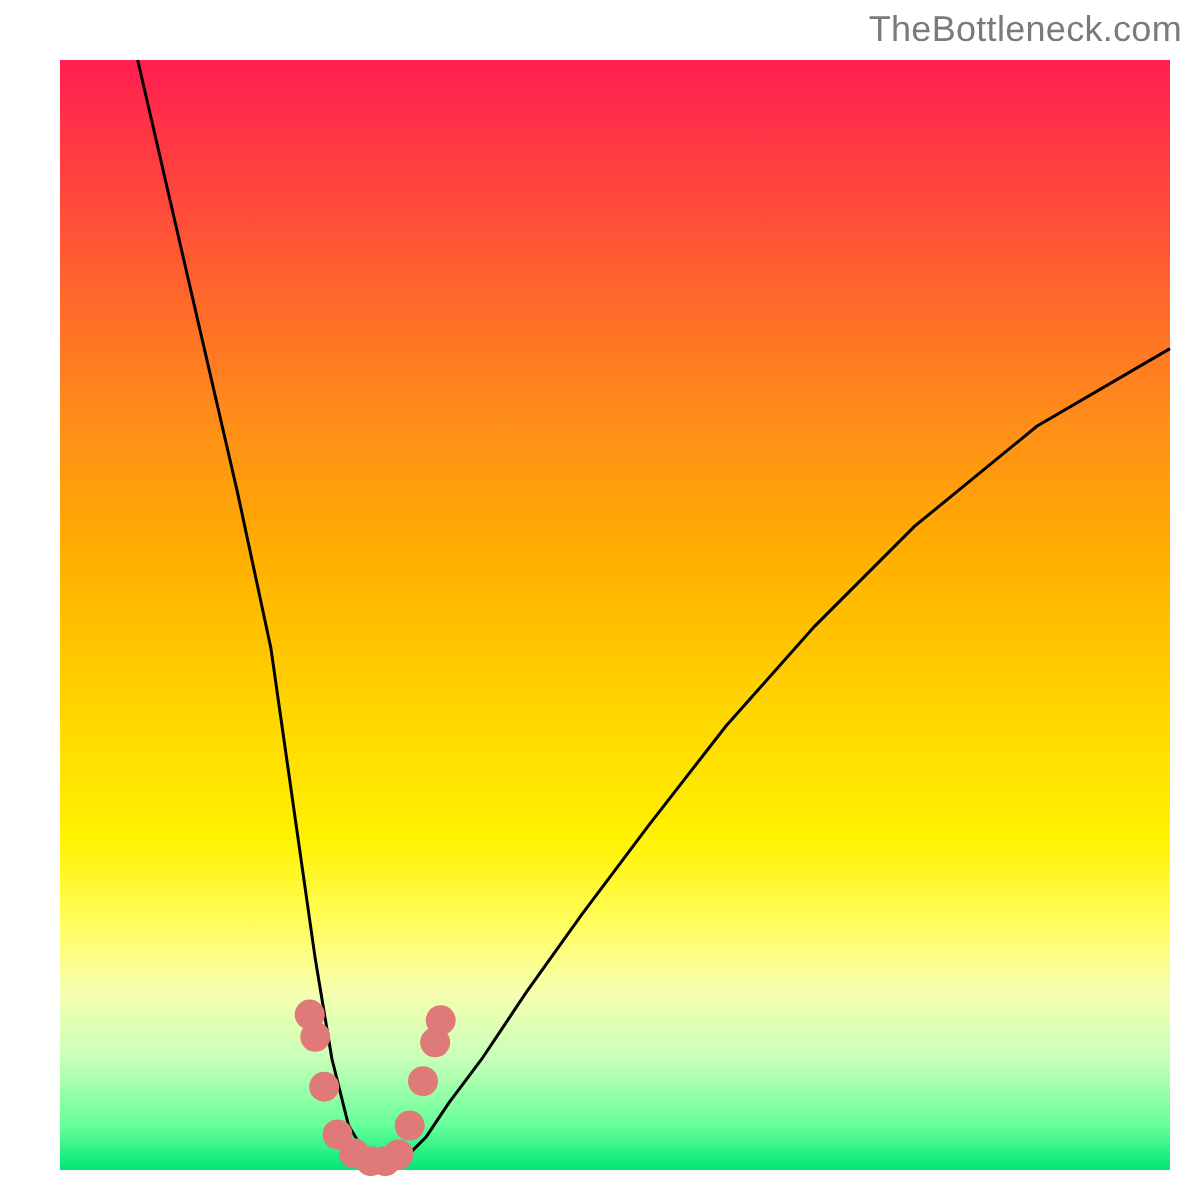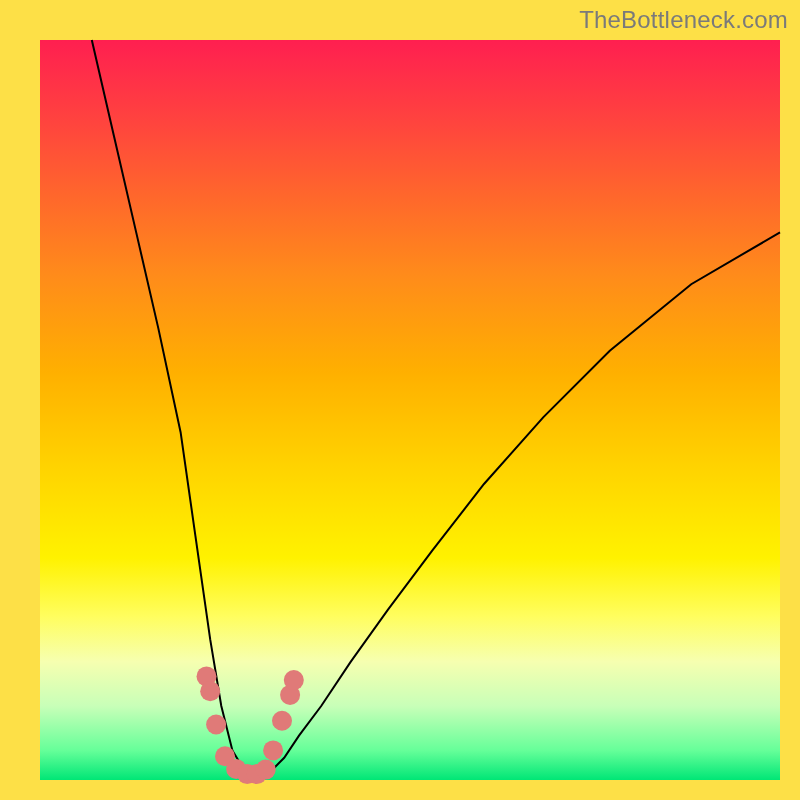--- a/index.html
+++ b/index.html
@@ -7,21 +7,21 @@
     padding: 0;
     width: 800px;
     height: 800px;
     background: #000;
     overflow: hidden;
     font-family: Arial, Helvetica, sans-serif;
   }
   .frame {
     position: absolute;
     inset: 0;
-    background: #fde047;
+    background: #ffffff;
     padding-left: 15px;
   }
   .plot-area {
     position: absolute;
     left: 40px;
     top: 40px;
     width: 740px;
     height: 740px;
     
     background: linear-gradient(

